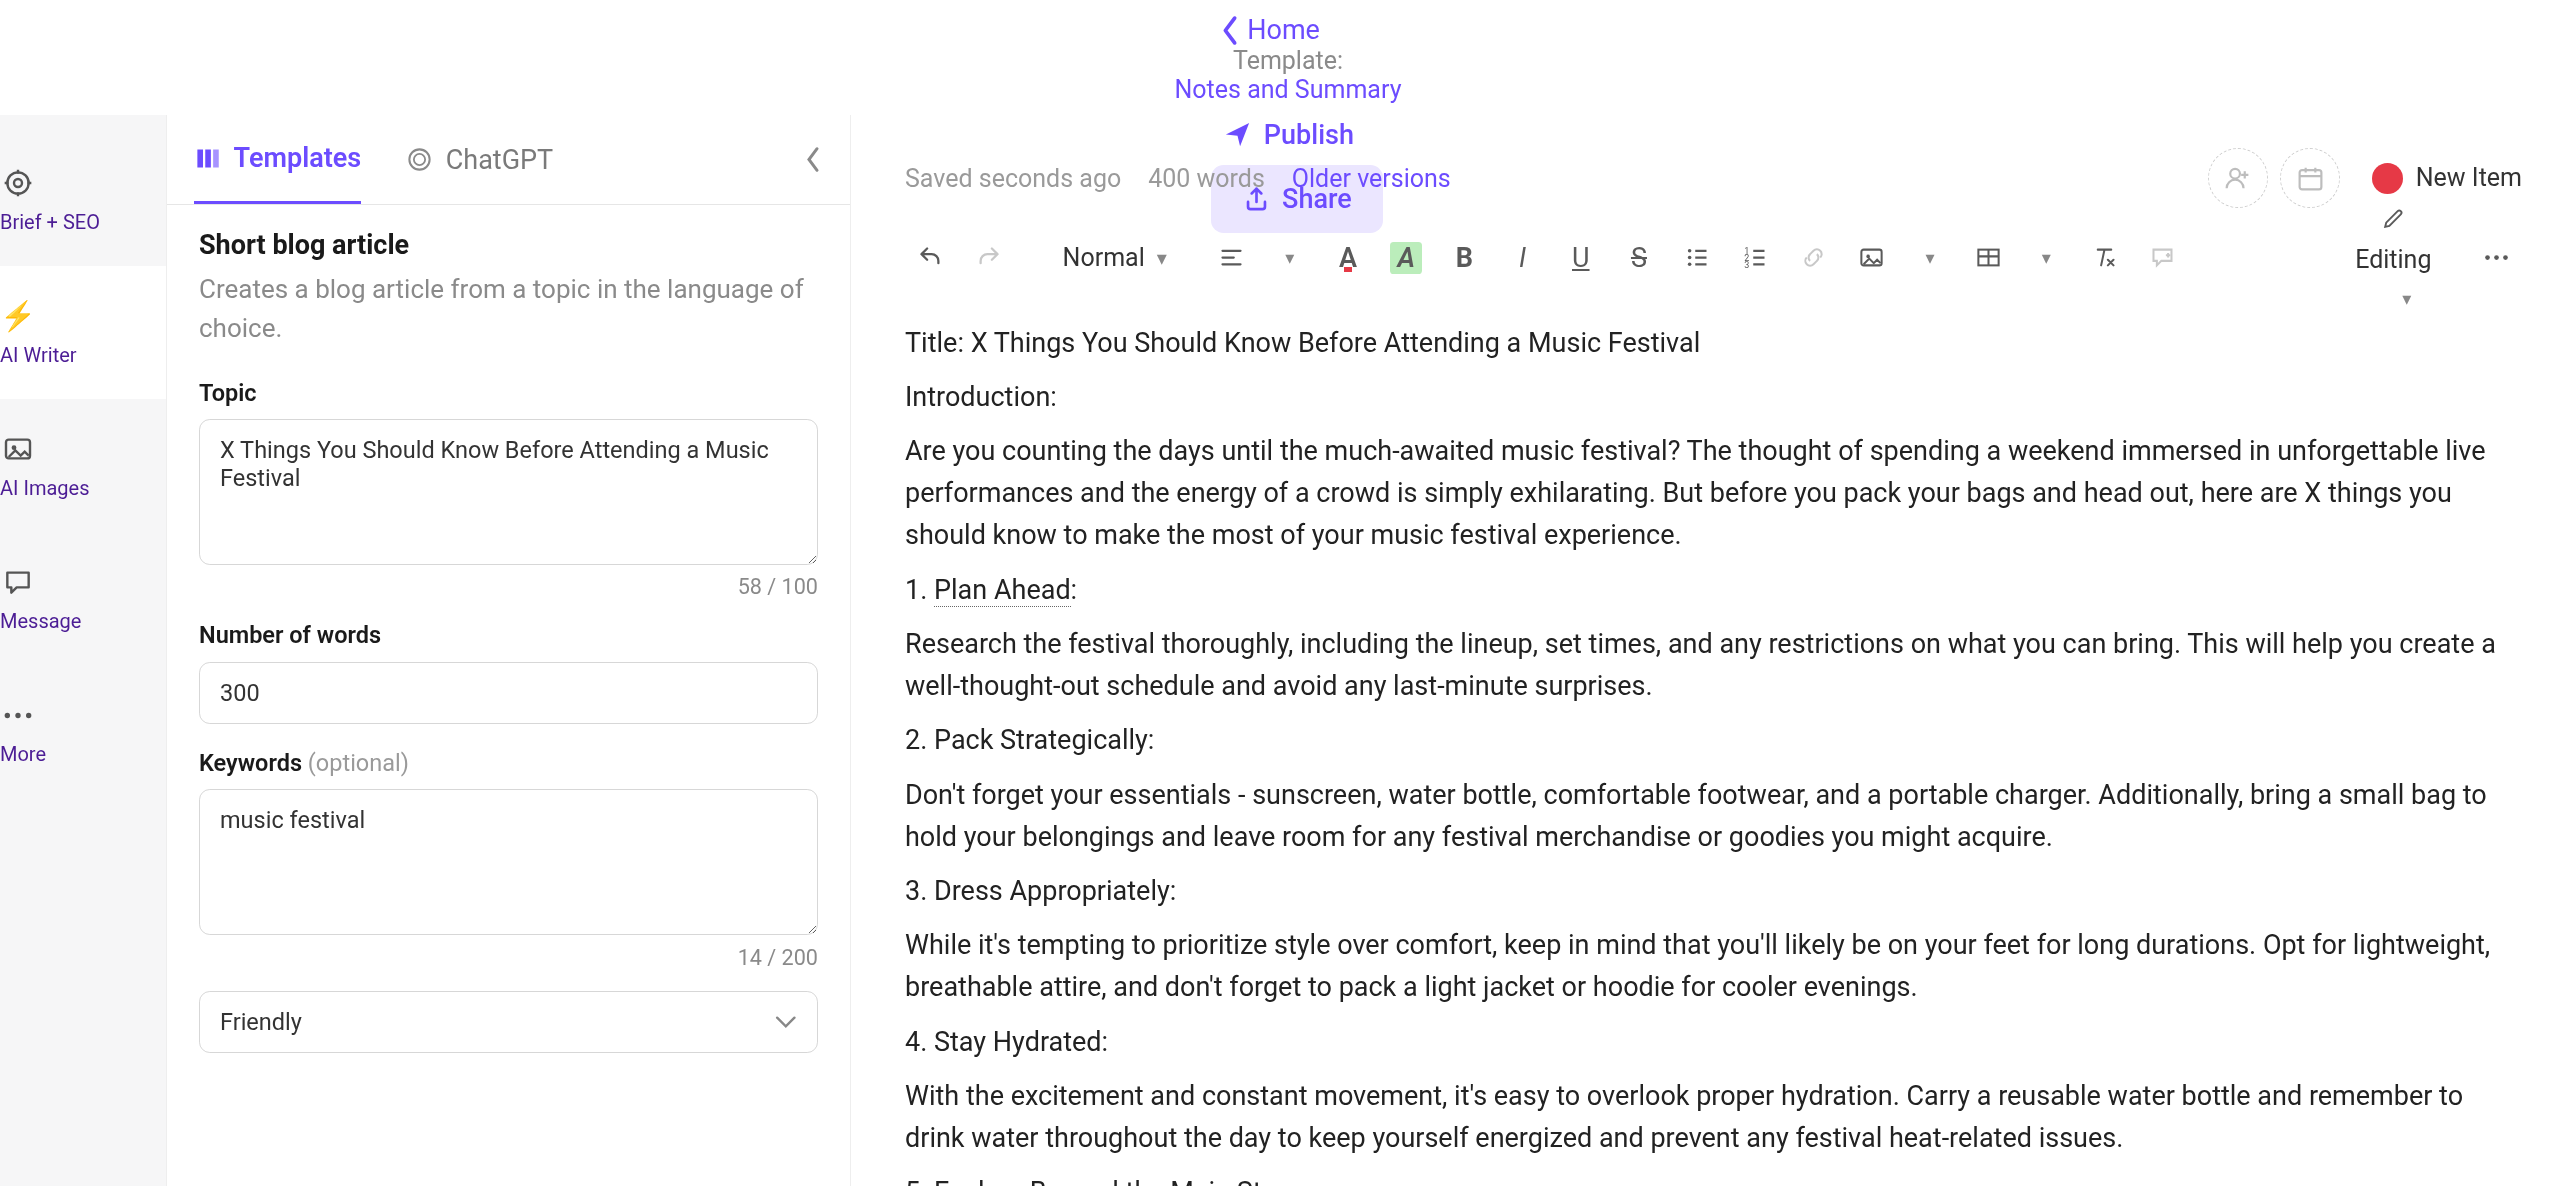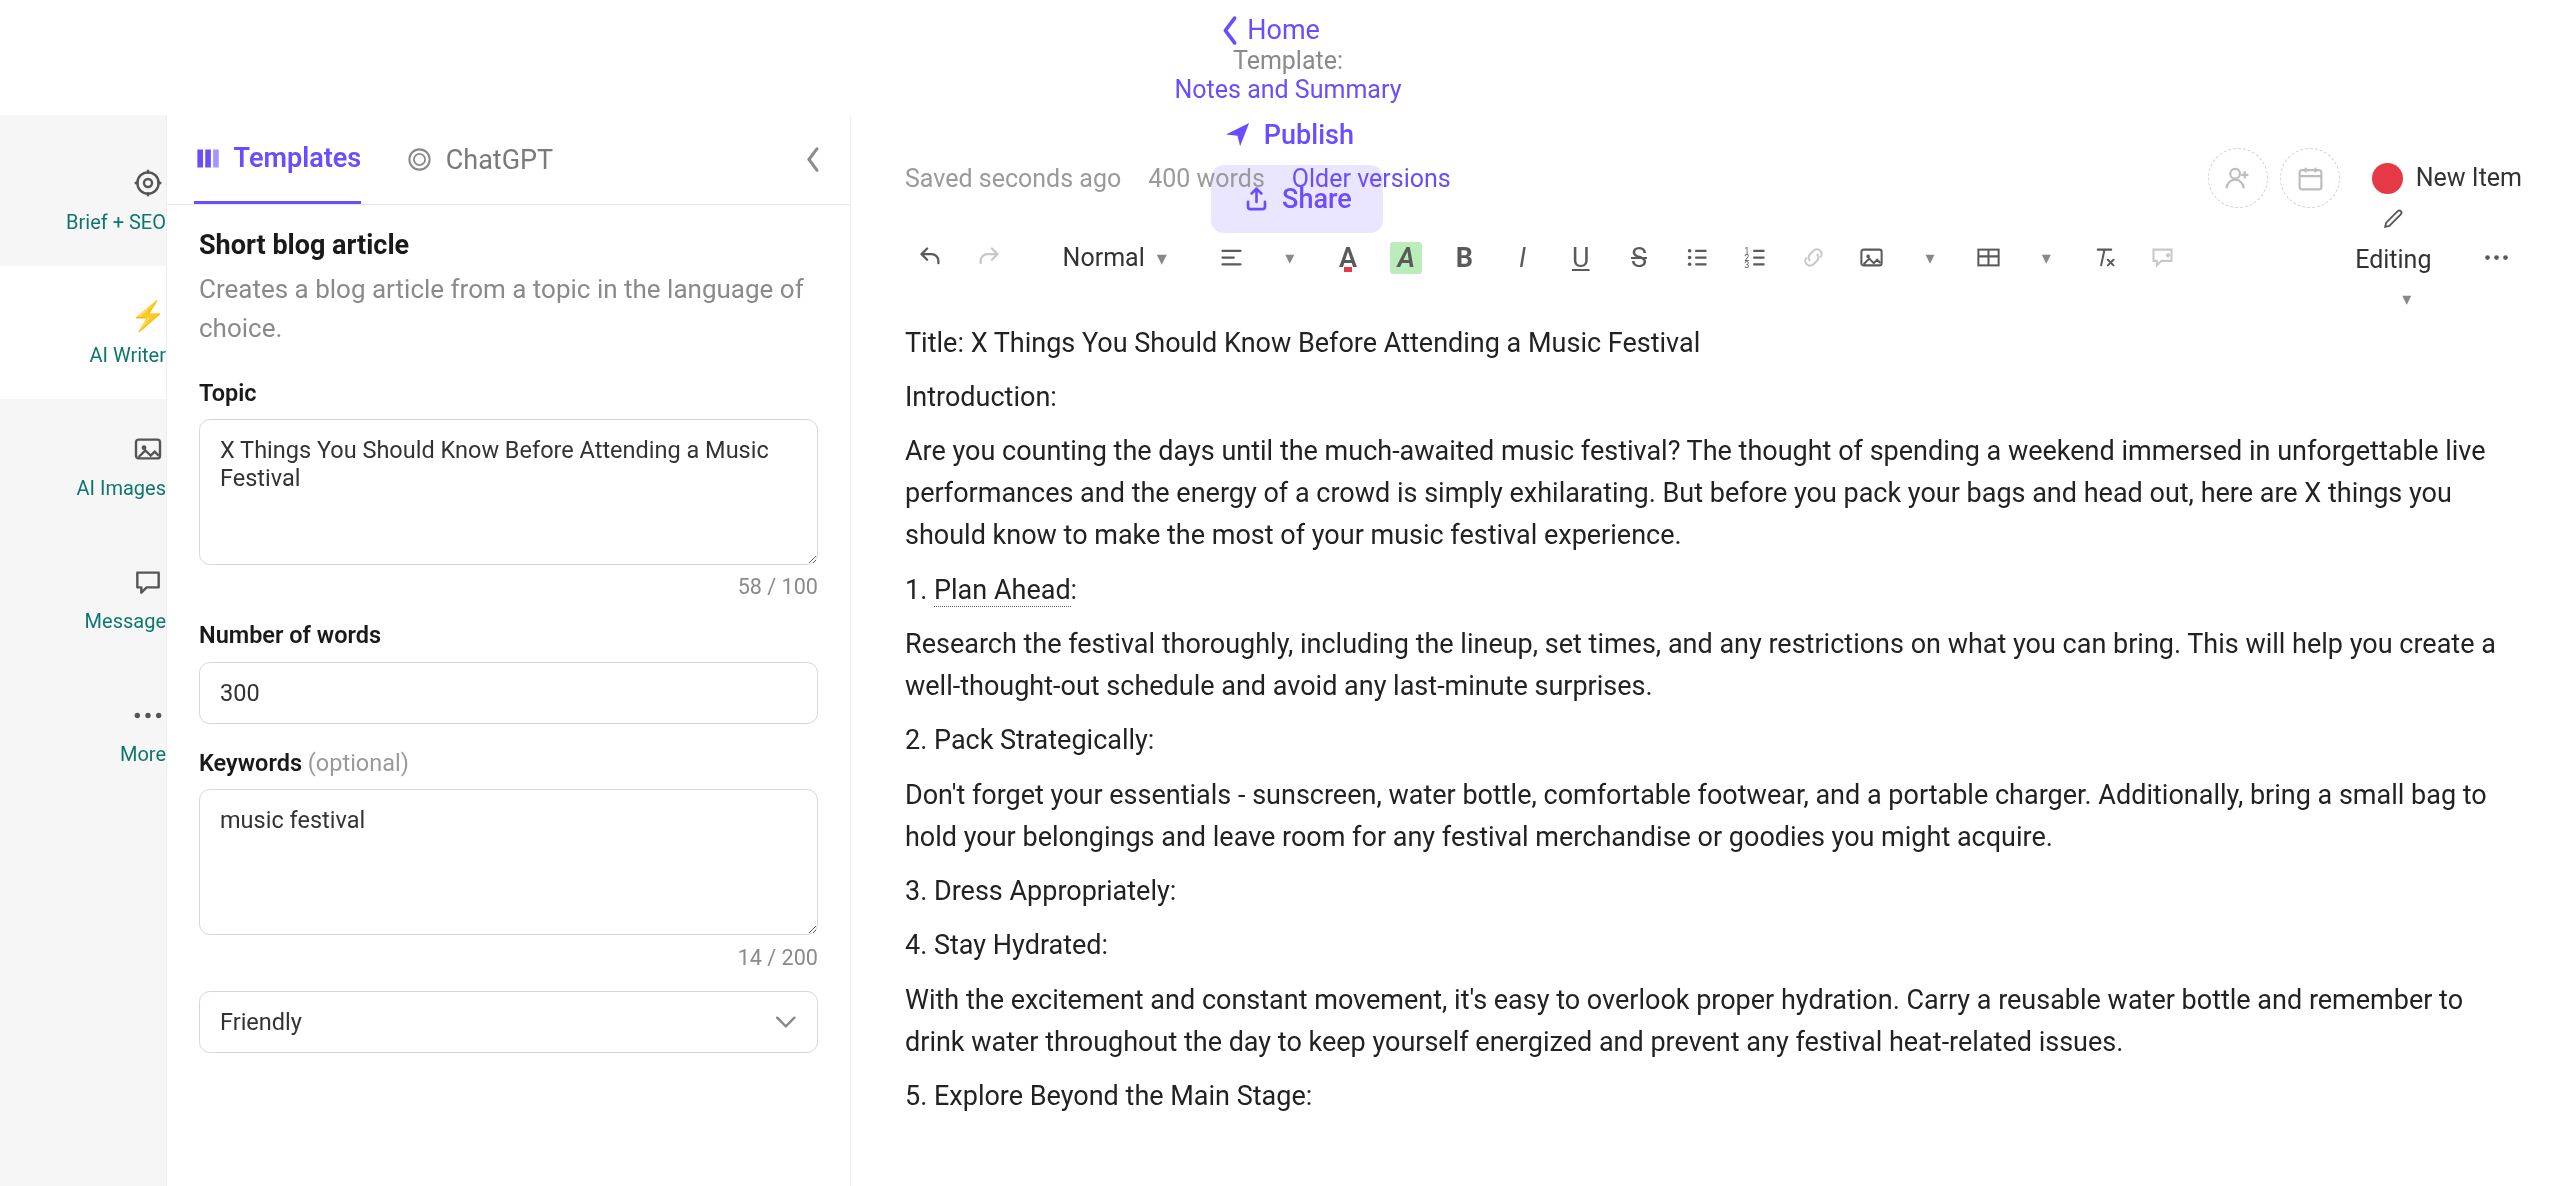--- a/index.html
+++ b/index.html
@@ -14,21 +14,21 @@
 .topbar-spacer { flex: 1; }
 .publish-btn { display: flex; align-items: center; gap: 10.8px; color: #6C4CFF; font-size: 27px; font-weight: 500; padding: 14.4px 25px; cursor: pointer; }
 .share-btn { display: flex; align-items: center; gap: 10.8px; background: #EBE6FF; color: #6C4CFF; font-size: 27px; font-weight: 500; padding: 18px 31px; border-radius: 12.6px; cursor: pointer; margin-left: 18px; }
 .avatar { width: 72px; height: 72px; border-radius: 50%; background: linear-gradient(135deg,#3a3a3a,#6a6a6a); margin-left: 36px; cursor: pointer; }
 
 
 .main { flex: 1; display: flex; }
 
 
 .rail { width: 166px; background: #F6F6F7; display: flex; flex-direction: column; align-items: center; padding-top: 18px; }
-.rail-item { display: flex; flex-direction: column; align-items: flex-end; justify-content: center; width: 100%; height: 133px; font-size: 20px; color: #0f766e; cursor: pointer; gap: 9px; padding-left: 41px; }
+.rail-item { display: flex; flex-direction: column; align-items: flex-start; justify-content: center; width: 100%; height: 133px; font-size: 20px; color: #4c1d95; cursor: pointer; gap: 9px; }
 .rail-item.active { background: #fff; }
 .rail-icon { width: 36px; height: 36px; display: flex; align-items: center; justify-content: center; font-size: 29px; }
 
 
 .panel { width: 685px; background: #fff; border-left: 0.9px solid #eee; border-right: 0.9px solid #eee; display: flex; flex-direction: column; position: relative; }
 .tabs { display: flex; align-items: center; border-bottom: 0.9px solid #e6e6e6; height: 90px; padding: 0 27px; gap: 45px; }
 .tab { display: flex; align-items: center; gap: 12.6px; font-size: 27px; color: #7a7a7a; cursor: pointer; height: 100%; }
 .tab.active { color: #6C4CFF; font-weight: 600; border-bottom: 3.6px solid #6C4CFF; }
 .collapse-btn { margin-left: auto; color: #8a8a8a; cursor: pointer; font-size: 27px; }
 .panel-body { padding: 23.5px 32px; overflow-y: auto; }
@@ -341,20 +341,21 @@
         <p>Title: X Things You Should Know Before Attending a Music Festival</p>
         <p>Introduction:</p>
         <p>Are you counting the days until the much-awaited music festival? The thought of spending a weekend immersed in unforgettable live performances and the energy of a crowd is simply exhilarating. But before you pack your bags and head out, here are X things you should know to make the most of your music festival experience.</p>
         <p>
           <span>1. </span><span class="underline-dotted">Plan Ahead</span><span>:</span>
         </p>
         <p>Research the festival thoroughly, including the lineup, set times, and any restrictions on what you can bring. This will help you create a well-thought-out schedule and avoid any last-minute surprises.</p>
         <p>2. Pack Strategically:</p>
         <p>Don't forget your essentials - sunscreen, water bottle, comfortable footwear, and a portable charger. Additionally, bring a small bag to hold your belongings and leave room for any festival merchandise or goodies you might acquire.</p>
         <p>3. Dress Appropriately:</p>
+        <p>While it's tempting to prioritize style over comfort, keep in mind that you'll likely be on your feet for long durations. Opt for lightweight, breathable attire, and don't forget to pack a light jacket or hoodie for cooler evenings.</p>
         <p>4. Stay Hydrated:</p>
         <p>With the excitement and constant movement, it's easy to overlook proper hydration. Carry a reusable water bottle and remember to drink water throughout the day to keep yourself energized and prevent any festival heat-related issues.</p>
         <p>5. Explore Beyond the Main Stage:</p>
 
       </div>
     </div>
   </div>
 </div>
 
 

